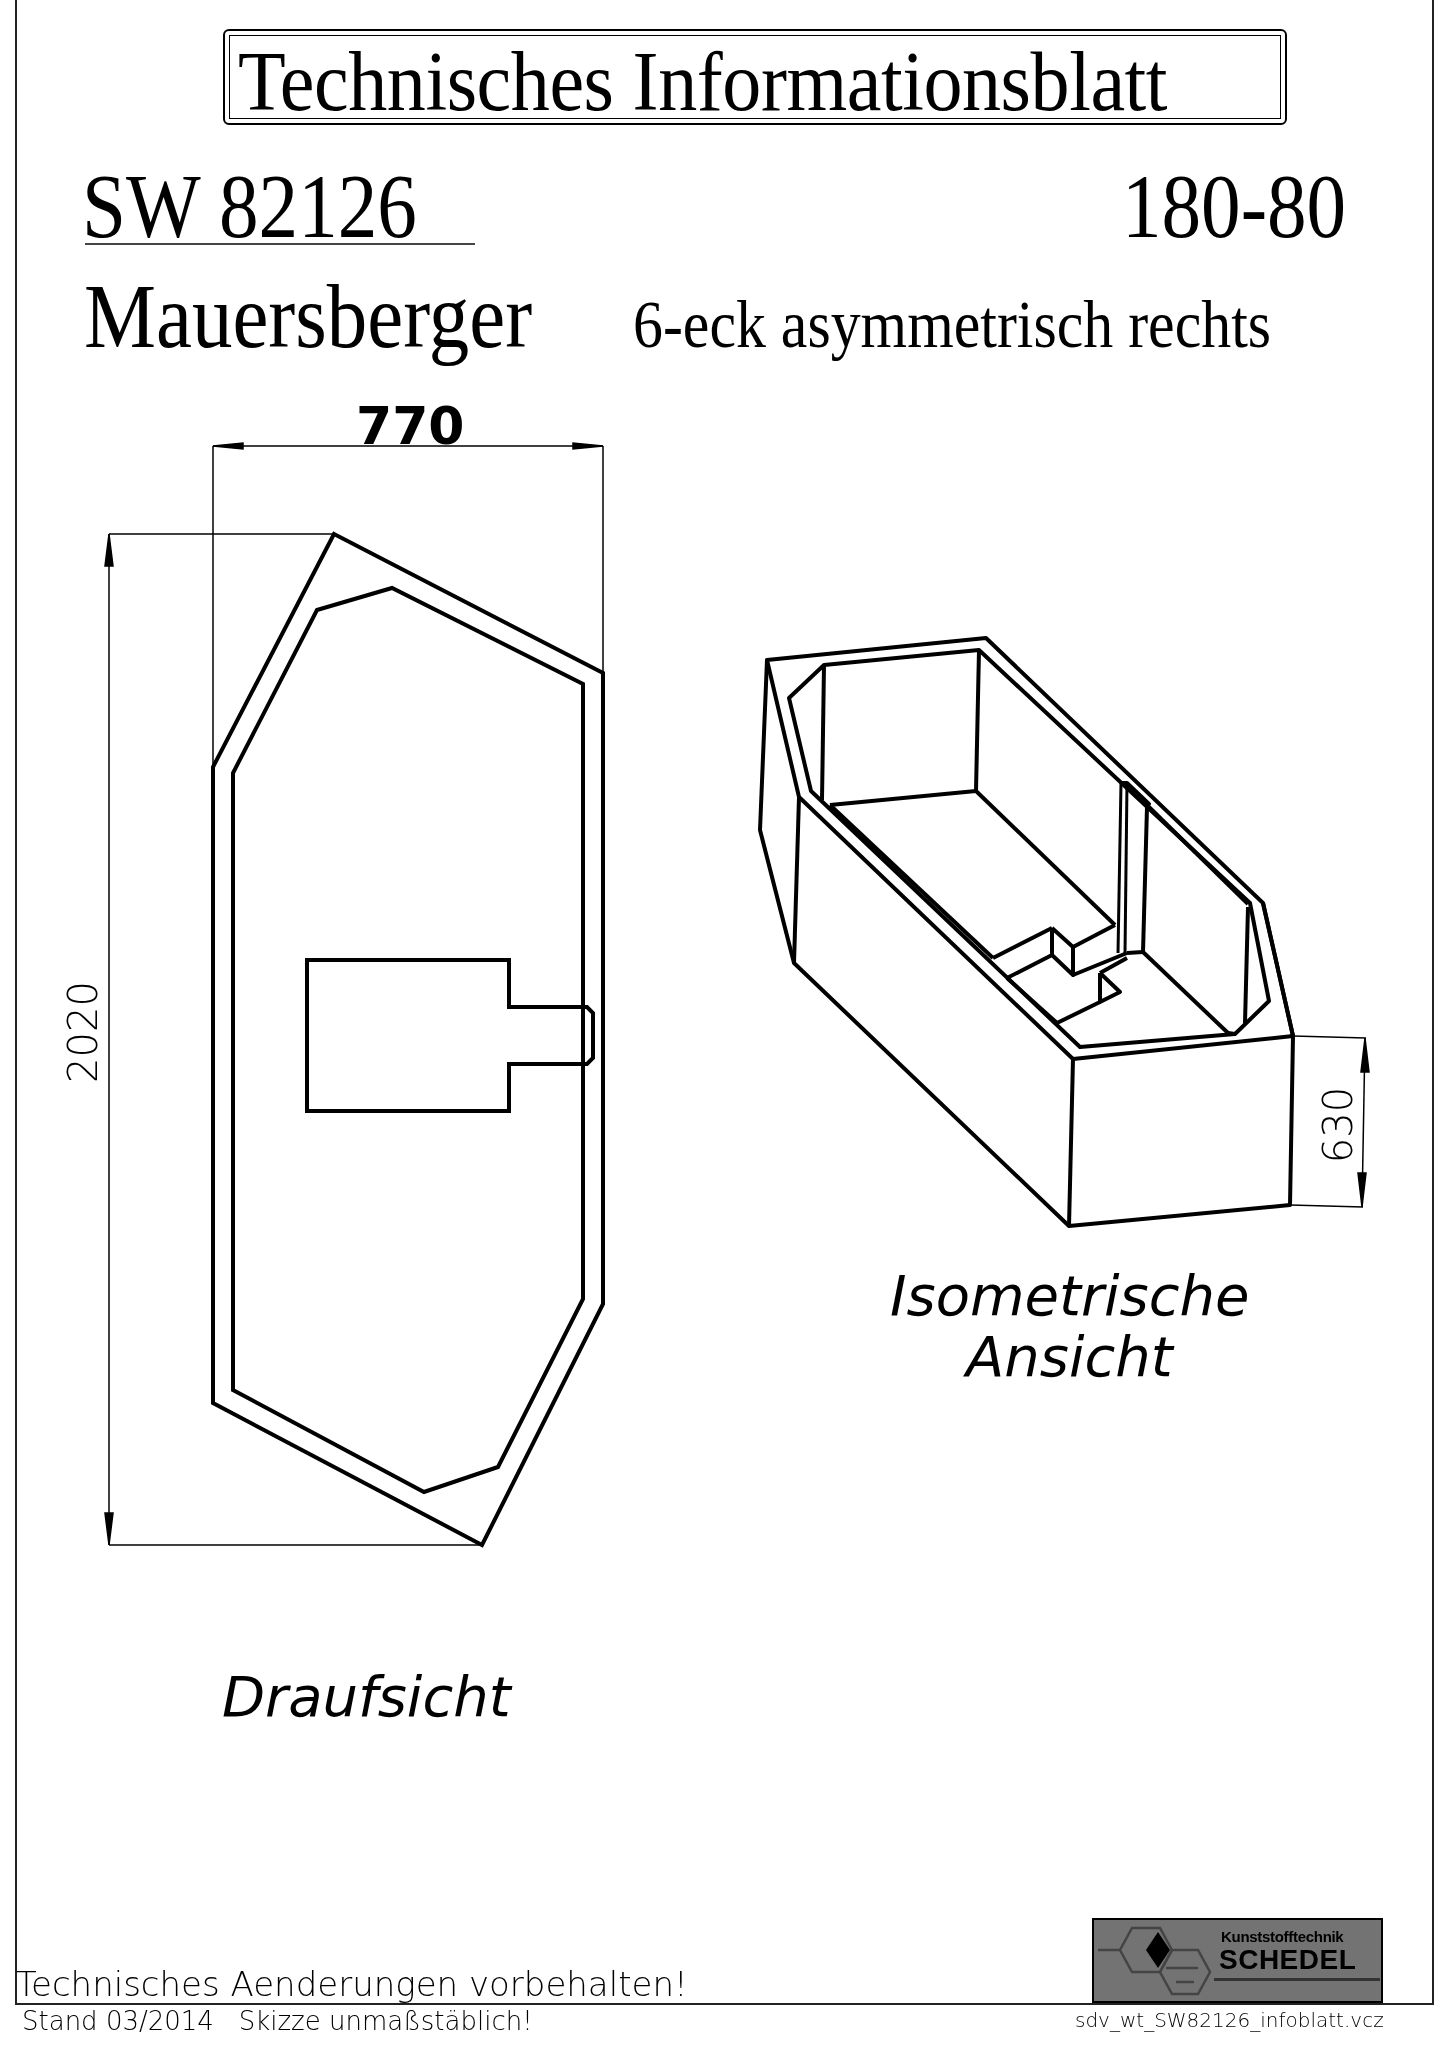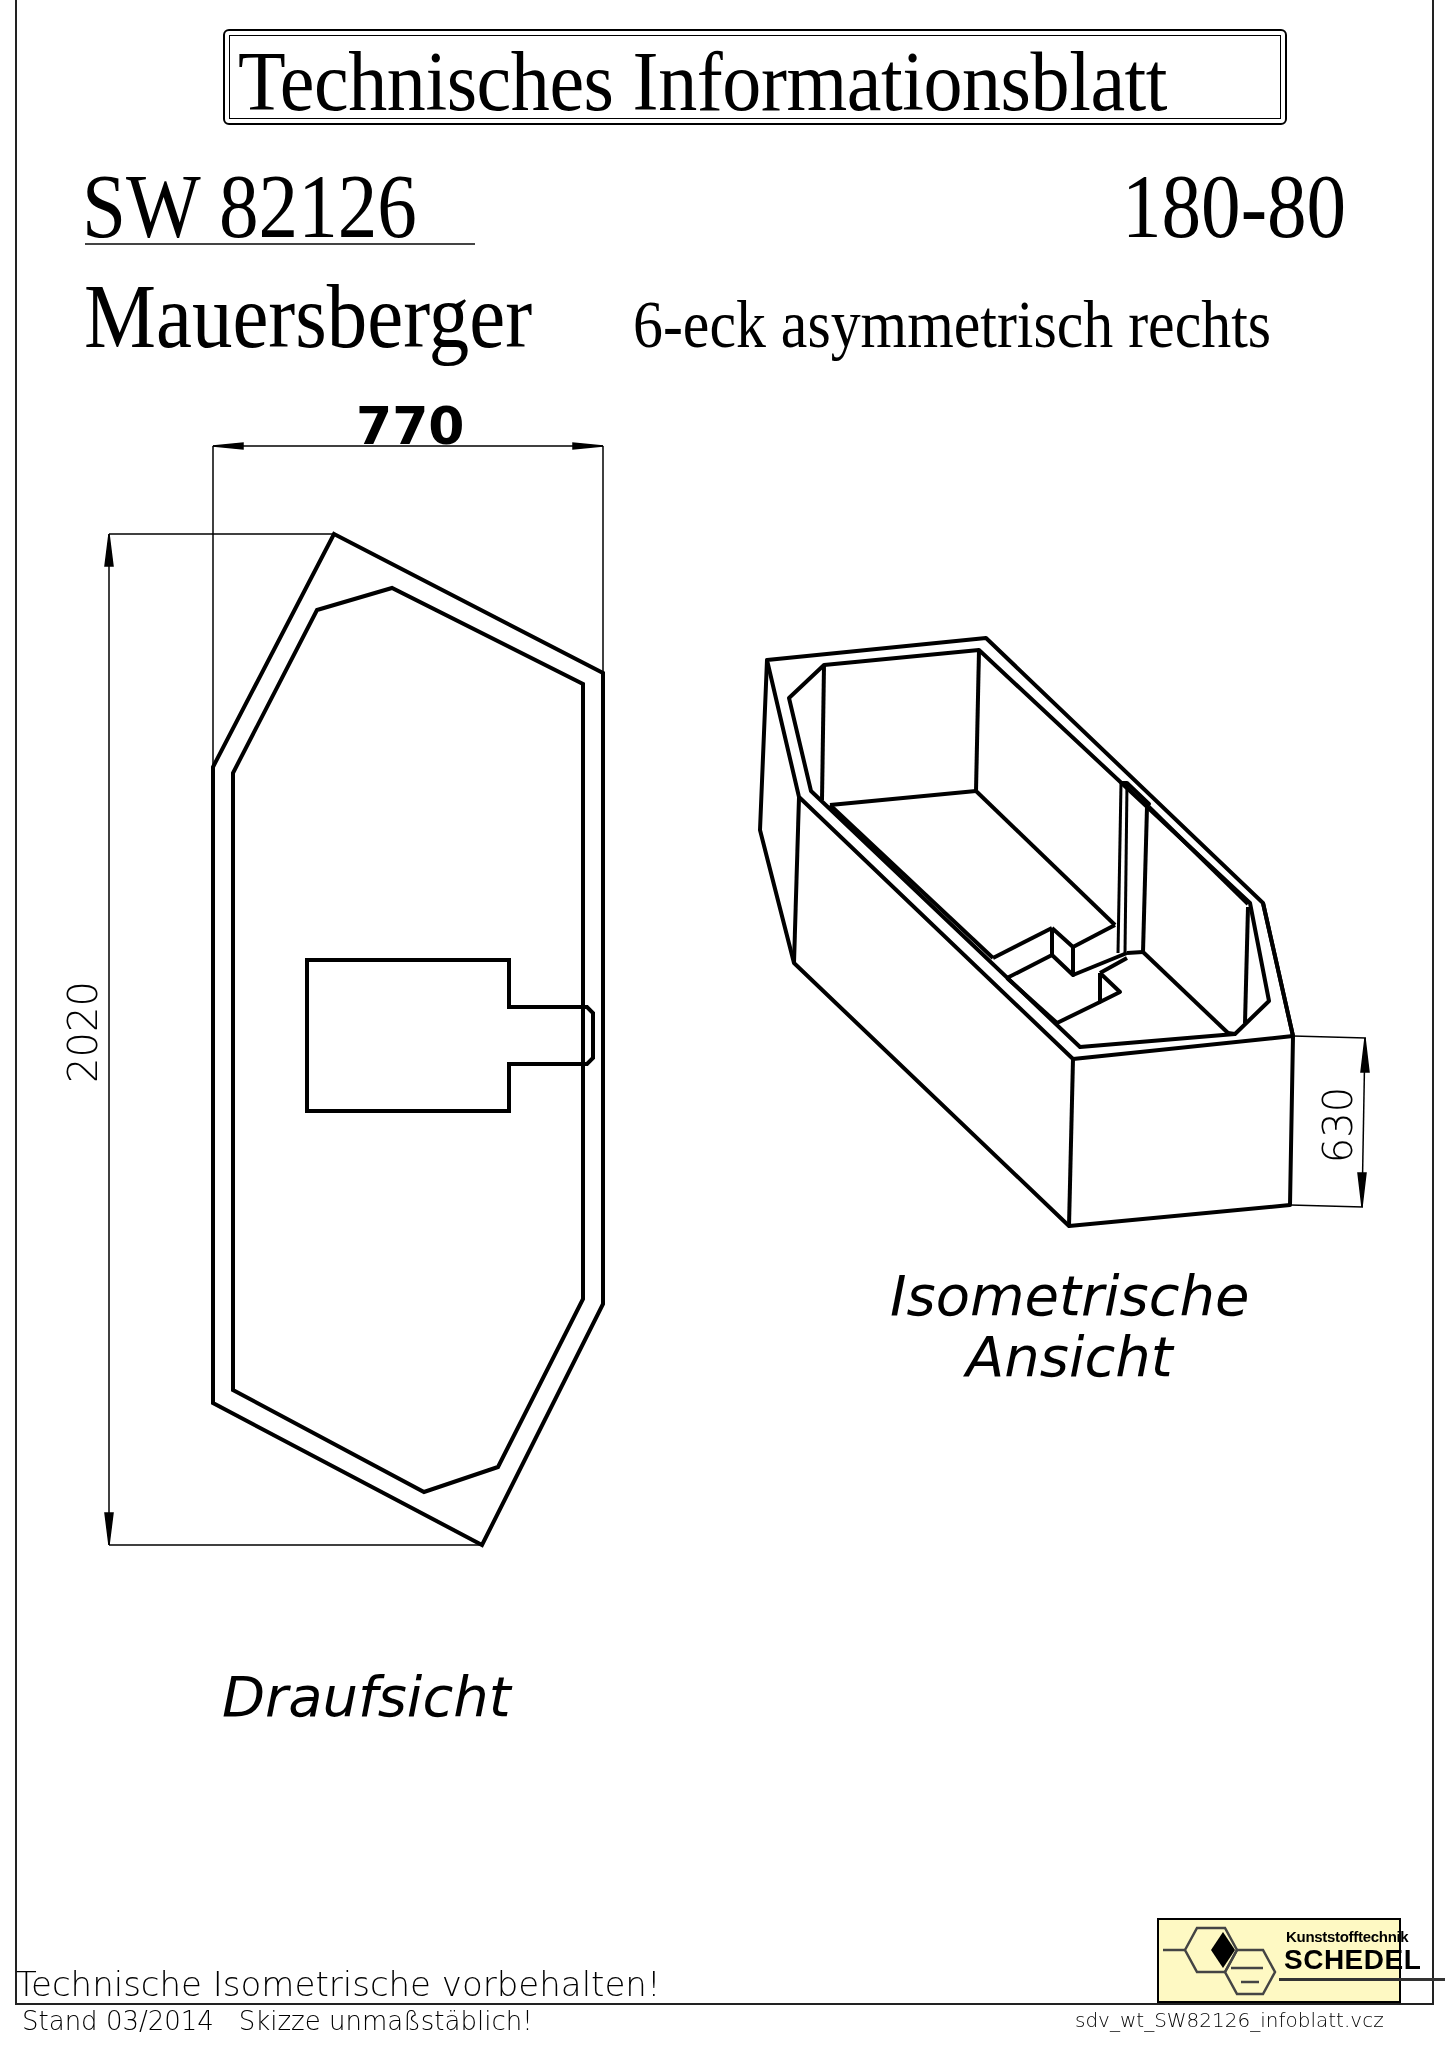--- a/index.html
+++ b/index.html
@@ -10,21 +10,21 @@
   .frame{position:absolute;border:2px solid #222;}
   #title-box{position:absolute;left:223px;top:29px;width:1064px;height:96px;border:2px solid #000;border-radius:6px;box-sizing:border-box;}
   #title-box-inner{position:absolute;left:4px;top:4px;right:4px;bottom:4px;border:1.5px solid #000;}
   #title-text{left:238px;top:40px;font-size:84px;letter-spacing:-0.5px;transform:scaleX(0.93);transform-origin:left top;}
   #sw{left:82px;top:160px;font-size:92px;transform:scaleX(0.86);transform-origin:left top;}
   #sw-underline{position:absolute;left:85px;top:243px;width:390px;height:2px;background:#444;}
   #size{left:1122px;top:160px;font-size:92px;transform:scaleX(0.86);transform-origin:left top;}
   #model-name{left:84px;top:270px;font-size:92px;transform:scaleX(0.88);transform-origin:left top;}
   #model-desc{left:633px;top:290px;font-size:68px;transform:scaleX(0.88);transform-origin:left top;}
   .lbl{font-style:italic;font-size:56px;}
-  #logo-box{position:absolute;left:1157px;top:1918px;width:244px;height:85px;border:2px solid #000;box-sizing:border-box;background:#fef9c3;}
+  #logo-box{position:absolute;left:1092px;top:1918px;width:291px;height:85px;border:2px solid #000;box-sizing:border-box;background:#737373;}
   #logo-kt{position:absolute;left:127px;top:8px;font-family:"Liberation Sans",sans-serif;font-weight:bold;font-size:15px;letter-spacing:-0.3px;}
   #logo-schedel{position:absolute;left:125px;top:24px;font-family:"Liberation Sans",sans-serif;font-weight:bold;font-size:28px;letter-spacing:0.5px;}
   #logo-bar{position:absolute;left:120px;top:58px;width:166px;height:3px;background:#333;}
 </style>
 </head>
 <body>
 
 <div id="page">
 
   <div class="frame" style="left:15px;top:-2px;width:1415px;height:2003px;"></div>
@@ -137,16 +137,16 @@
         <line x1="72" y1="48" x2="104" y2="48"></line>
         <line x1="82" y1="62" x2="100" y2="62"></line>
       </g>
       <polygon points="64,12 76,30 64,48 52,30" fill="#000"></polygon>
     </svg>
     <div id="logo-kt">Kunststofftechnik</div>
     <div id="logo-schedel">SCHEDEL</div>
     <div id="logo-bar"></div>
   </div>
 
-  <div class="cad" style="left:16px;top:1967px;font-size:34px;">Technische Isometrische vorbehalten!</div>
+  <div class="cad" style="left:16px;top:1967px;font-size:34px;">Technisches Aenderungen vorbehalten!</div>
   <div class="cad" style="left:22px;top:2008px;font-size:26px;white-space:pre;">Stand 03/2014   Skizze unmaßstäblich!</div>
   <div class="cad" style="left:1075px;top:2010px;font-size:20px;">sdv_wt_SW82126_infoblatt.vcz</div>
 </div>
 
 </body></html>

